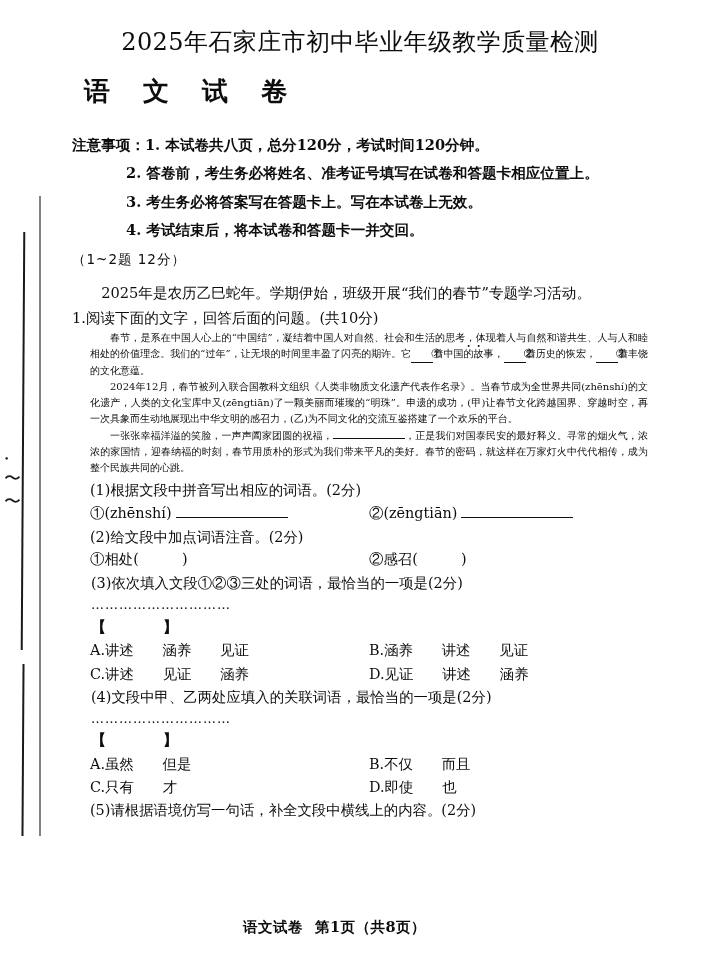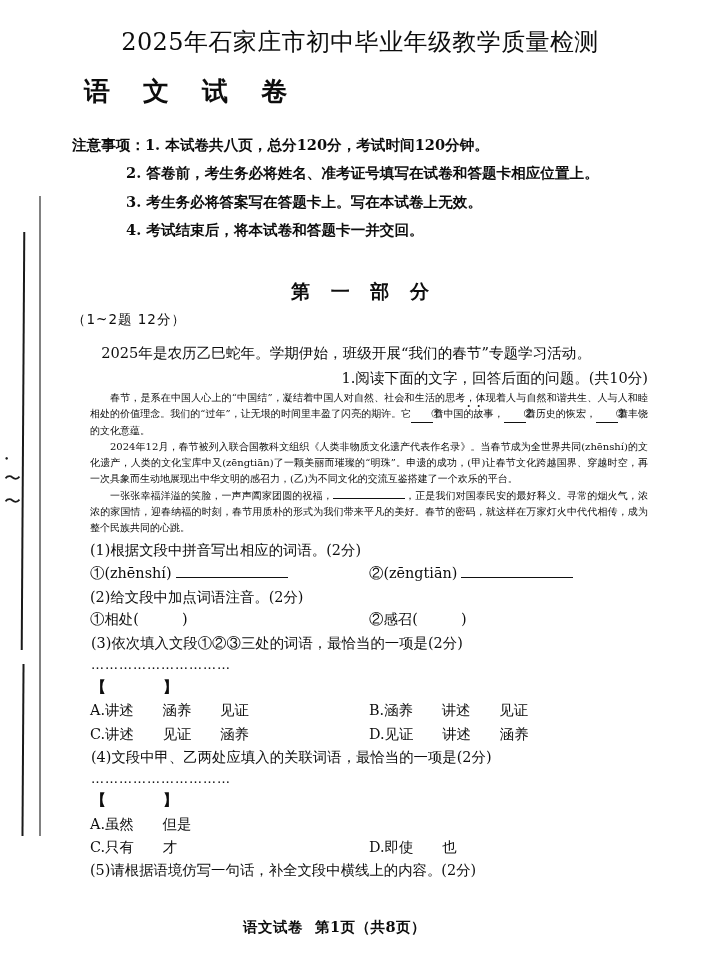--- a/index.html
+++ b/index.html
@@ -103,21 +103,20 @@
   .lead {
     margin-top: 12px;
     font-size: 14.6px;
     line-height: 1.6;
     text-indent: 2em;
   }
   .qstem {
     font-size: 14.6px;
     line-height: 1.6;
     margin-top: 2px;
-    text-align: right;
   }
   .passage {
     font-size: 10px;
     line-height: 1.62;
     font-family: "DejaVu Serif", "Liberation Serif", serif;
     text-align: justify;
   }
   .passage p {
     margin: 0;
     text-indent: 2em;
@@ -231,21 +230,20 @@
         <span class="notice-body">2. 答卷前，考生务必将姓名、准考证号填写在试卷和答题卡相应位置上。</span>
       </div>
       <div class="notice-row notice-indent">
         <span class="notice-body">3. 考生务必将答案写在答题卡上。写在本试卷上无效。</span>
       </div>
       <div class="notice-row notice-indent">
         <span class="notice-body">4. 考试结束后，将本试卷和答题卡一并交回。</span>
       </div>
     </div>
 
-    <div class="part-title">第 一 部 分</div>
     <div class="part-score">（1~2题 12分）</div>
 
     <div class="lead">2025年是农历乙巳蛇年。学期伊始，班级开展“我们的春节”专题学习活动。</div>
 
     <div class="qstem">1.阅读下面的文字，回答后面的问题。(共10分)</div>
 
     <div class="passage">
       <p><span>春节，是系在中国人心上的“中国结”，凝结着中国人对自然、社会和生活的思考，体现着人与自然和谐共生、人与人和睦相处的价值理念。我们的“过年”，让无垠的时间里丰盈了闪亮的期许。它</span><span class="blank-u blank-num">①</span><span>着中国</span><span class="dot-em">的</span><span class="dot-em">故</span><span>事，</span><span class="blank-u blank-num">②</span><span>着历史的恢宏，</span><span class="blank-u blank-num">③</span><span>着丰饶的文化意蕴。</span></p>
 
       <p>2024年12月，春节被列入联合国教科文组织《人类非物质文化遗产代表作名录》。当春节成为全世界共同(zhēnshí)的文化遗产，人类的文化宝库中又(zēngtiān)了一颗美丽而璀璨的“明珠”。申遗的成功，(甲)让春节文化跨越国界、穿越时空，再一次具象而生动地展现出中华文明的感召力，(乙)为不同文化的交流互鉴搭建了一个欢乐的平台。</p>
@@ -309,20 +307,23 @@
         <div class="subq-stem">
           <span class="txt">(4)文段中甲、乙两处应填入的关联词语，最恰当的一项是(2分)</span>
           <span class="leader">…………………………</span>
           <span class="bracket">【　　】</span>
         </div>
       </div>
       <div class="optrow">
         <div class="opt">
           <span class="k">A.</span><span>虽然　　但是</span>
         </div>
+        <div class="opt">
+          <span class="k">B.</span><span>不仅　　而且</span>
+        </div>
       </div>
       <div class="optrow">
         <div class="opt">
           <span class="k">C.</span><span>只有　　才</span>
         </div>
         <div class="opt">
           <span class="k">D.</span><span>即使　　也</span>
         </div>
       </div>
 

